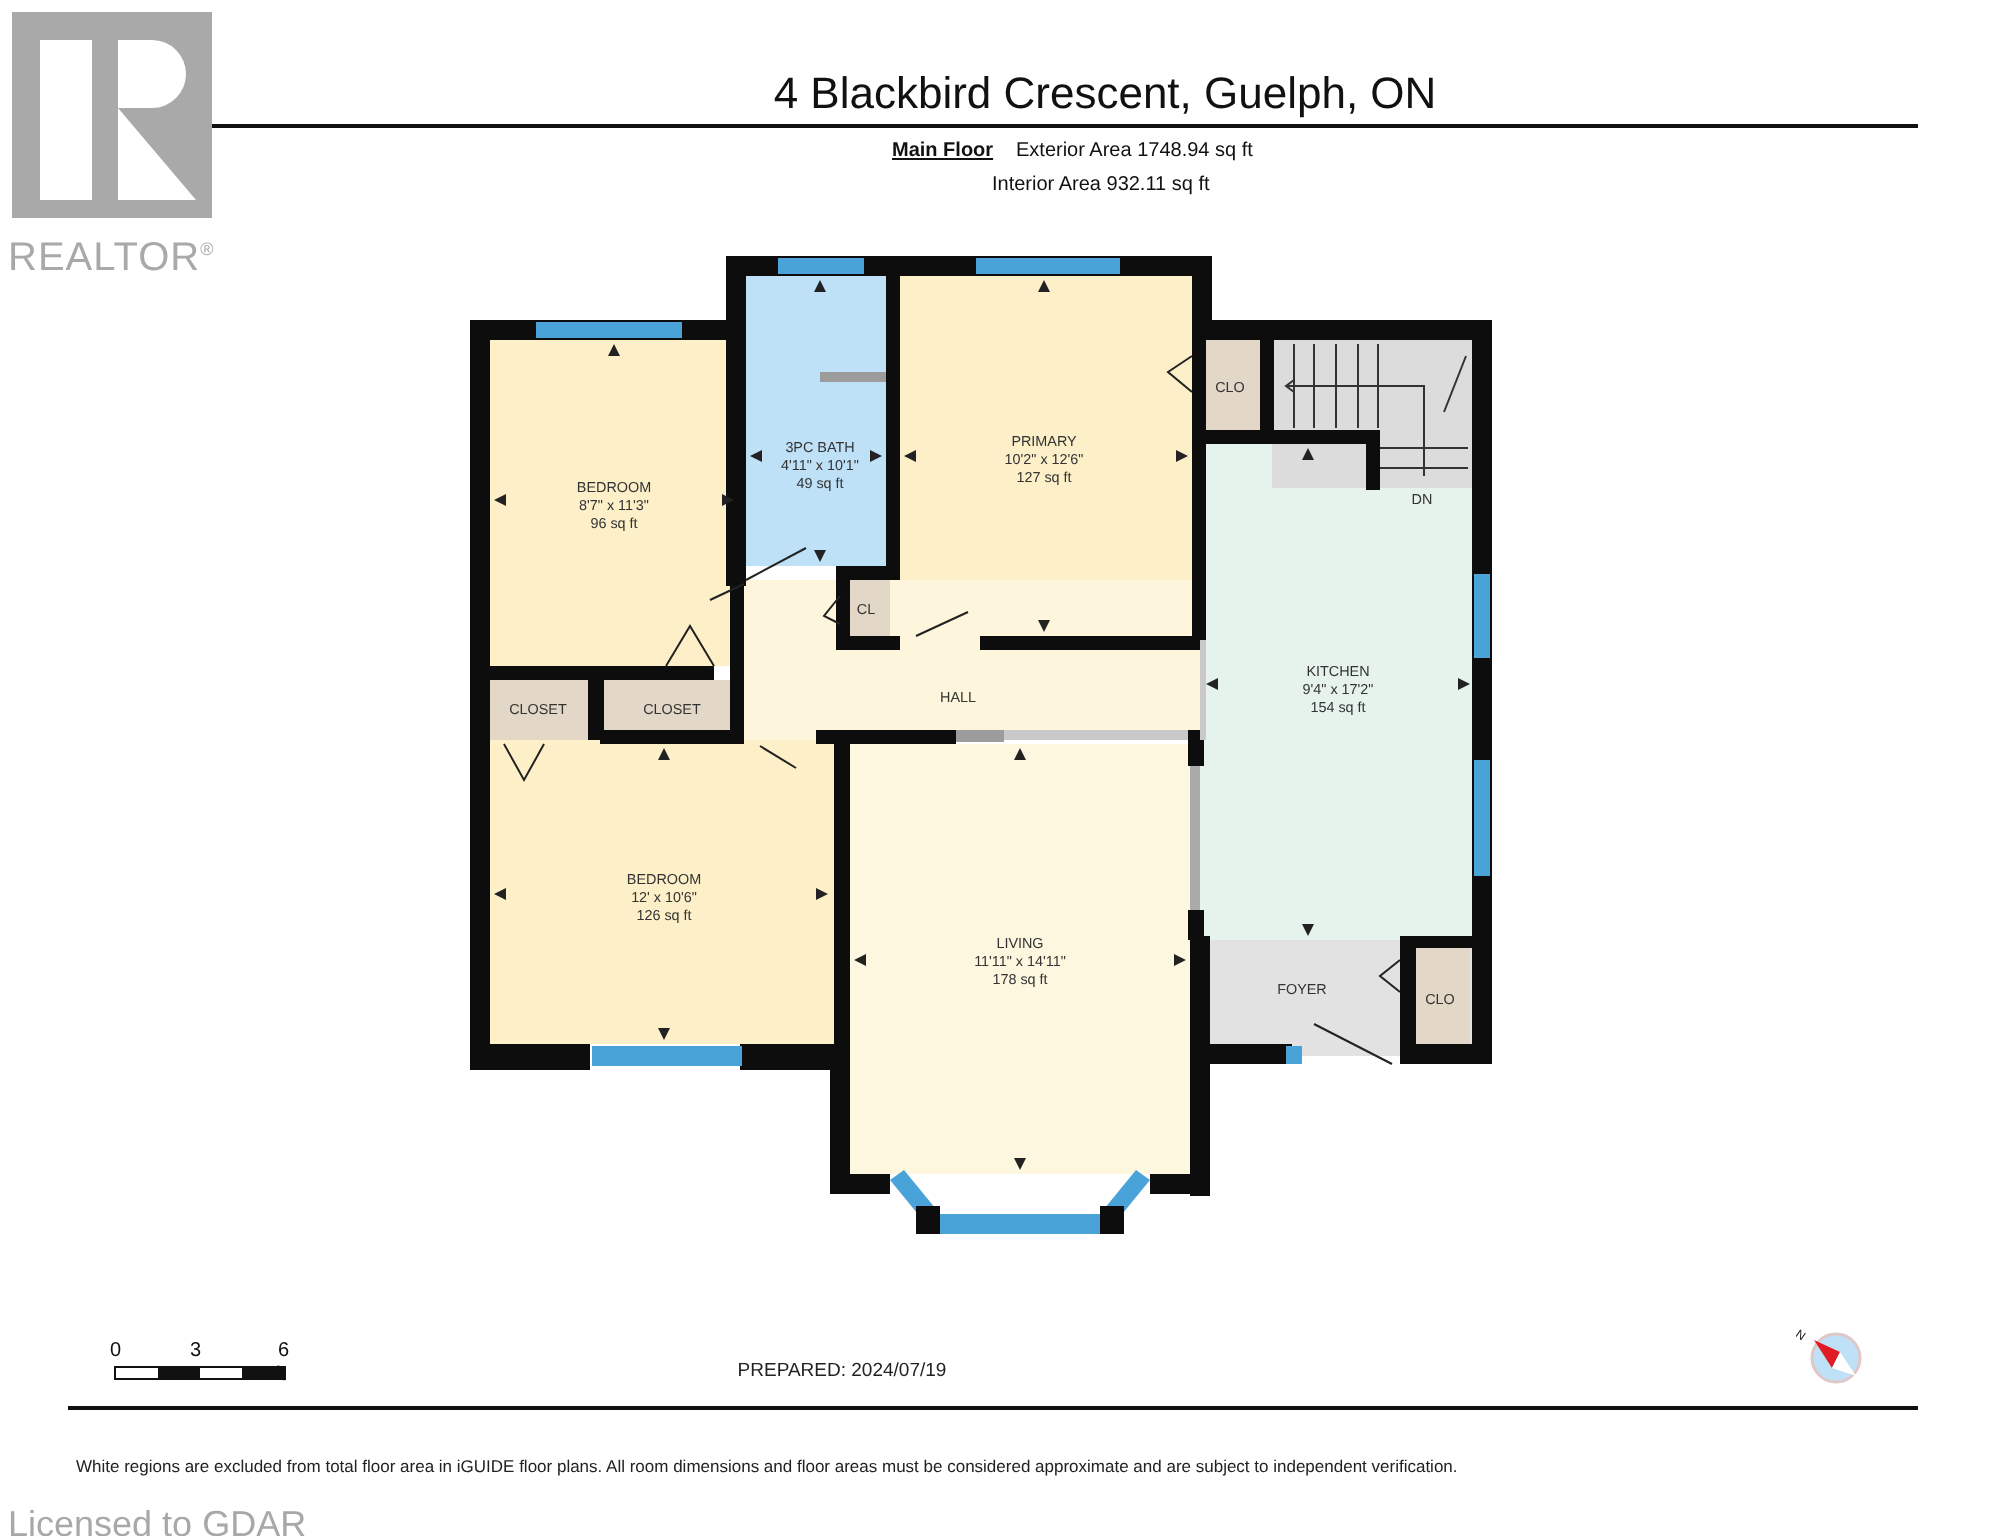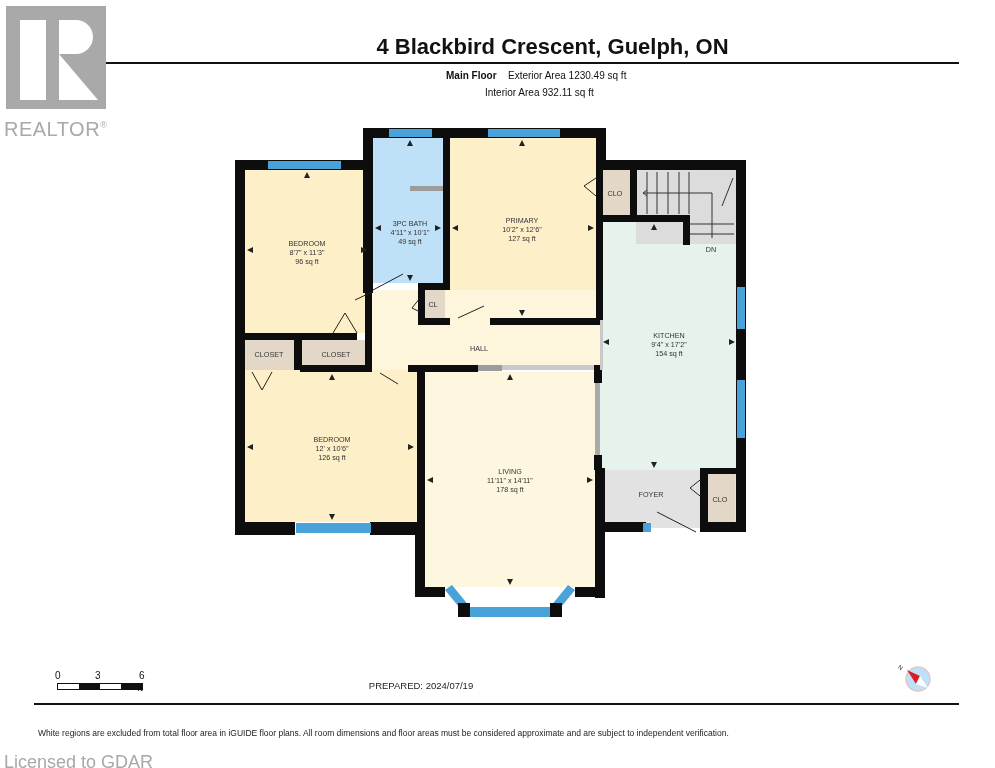--- a/index.html
+++ b/index.html
@@ -1,24 +1,24 @@
 <!DOCTYPE html>
 <html><head>
 <meta charset="utf-8">
 <style>
   html, body { margin:0; padding:0; background:#ffffff; }
   body { width:995px; height:768px; position:relative; overflow:hidden; font-family:"Liberation Sans", sans-serif; color:#111; }
   .abs { position:absolute; }
   #logo { left:6px; top:6px; width:100px; height:103px; background:#a9a9a9; }
   #logo-text { left:4px; top:118px; font-size:20px; color:#a9a9a9; letter-spacing:0.5px; }
-  #title { left:0; width:995px; top:34px; text-align:center; font-size:22px; font-weight:bold; padding-left:110px; box-sizing:border-box; }
+  #title { left:0; width:995px; top:34px; text-align:center; font-size:22px; font-weight:normal; padding-left:110px; box-sizing:border-box; }
   #title-rule { left:106px; top:62px; width:853px; height:2px; background:#111; }
-  #floor-label { left:446px; top:70px; font-size:10px; font-weight:bold; }
+  #floor-label { left:446px; top:70px; font-size:10px; font-weight:bold;text-decoration:underline; }
   #ext-area { left:508px; top:70px; font-size:10px; }
-  #int-area { left:485px; top:87px; font-size:10px; }
+  #int-area { left:496px; top:87px; font-size:10px; }
   #plan { left:0; top:0; }
   .room-label { font-family:"Liberation Sans", sans-serif; font-size:7.2px; fill:#333; text-anchor:middle; }
   #scale-bar { left:55px; top:670px; }
   .scale-num { position:absolute; font-size:10px; top:0; }
   #prepared { left:0; width:842px; text-align:center; top:680px; font-size:9.5px; color:#222; }
   #compass { left:898px; top:664px; }
   #bottom-rule { left:34px; top:703px; width:925px; height:2px; background:#111; }
   #disclaimer { left:38px; top:712px; font-size:8.5px; color:#222;margin-top:16px; }
   #licensed { left:4px; top:752px; font-size:18px; color:#a8a8a8; }
 </style>
@@ -32,21 +32,21 @@
     <path d="M53 14 h17 a17 17 0 0 1 0 34 h-17 z" fill="#fff"></path>
     <path d="M53 48 L92 94 L53 94 z" fill="#fff"></path>
     <rect x="53" y="48" width="0" height="0" fill="#fff"></rect>
   </svg>
 </div>
 <div id="logo-text" class="abs"><span>REALTOR</span><sup style="font-size:9px">®</sup></div>
 
 <div id="title" class="abs">4 Blackbird Crescent, Guelph, ON</div>
 <div id="title-rule" class="abs"></div>
 <div id="floor-label" class="abs">Main Floor</div>
-<div id="ext-area" class="abs">Exterior Area 1230.49 sq ft</div>
+<div id="ext-area" class="abs">Exterior Area 1748.94 sq ft</div>
 <div id="int-area" class="abs">Interior Area 932.11 sq ft</div>
 
 <svg id="plan" class="abs" width="995" height="768" viewBox="0 0 995 768">
 
   <rect x="244" y="170" width="126" height="163" fill="#fdf0c9"></rect>
   <rect x="373" y="138" width="72" height="145" fill="#bfe1f7"></rect>
   <rect x="450" y="138" width="148" height="182" fill="#fdf0c9"></rect>
   <rect x="600" y="222" width="138" height="248" fill="#e6f3ec"></rect>
   <rect x="244" y="370" width="173" height="152" fill="#fdf0c9"></rect>
   <rect x="423" y="372" width="175" height="215" fill="#fef7e0"></rect>

